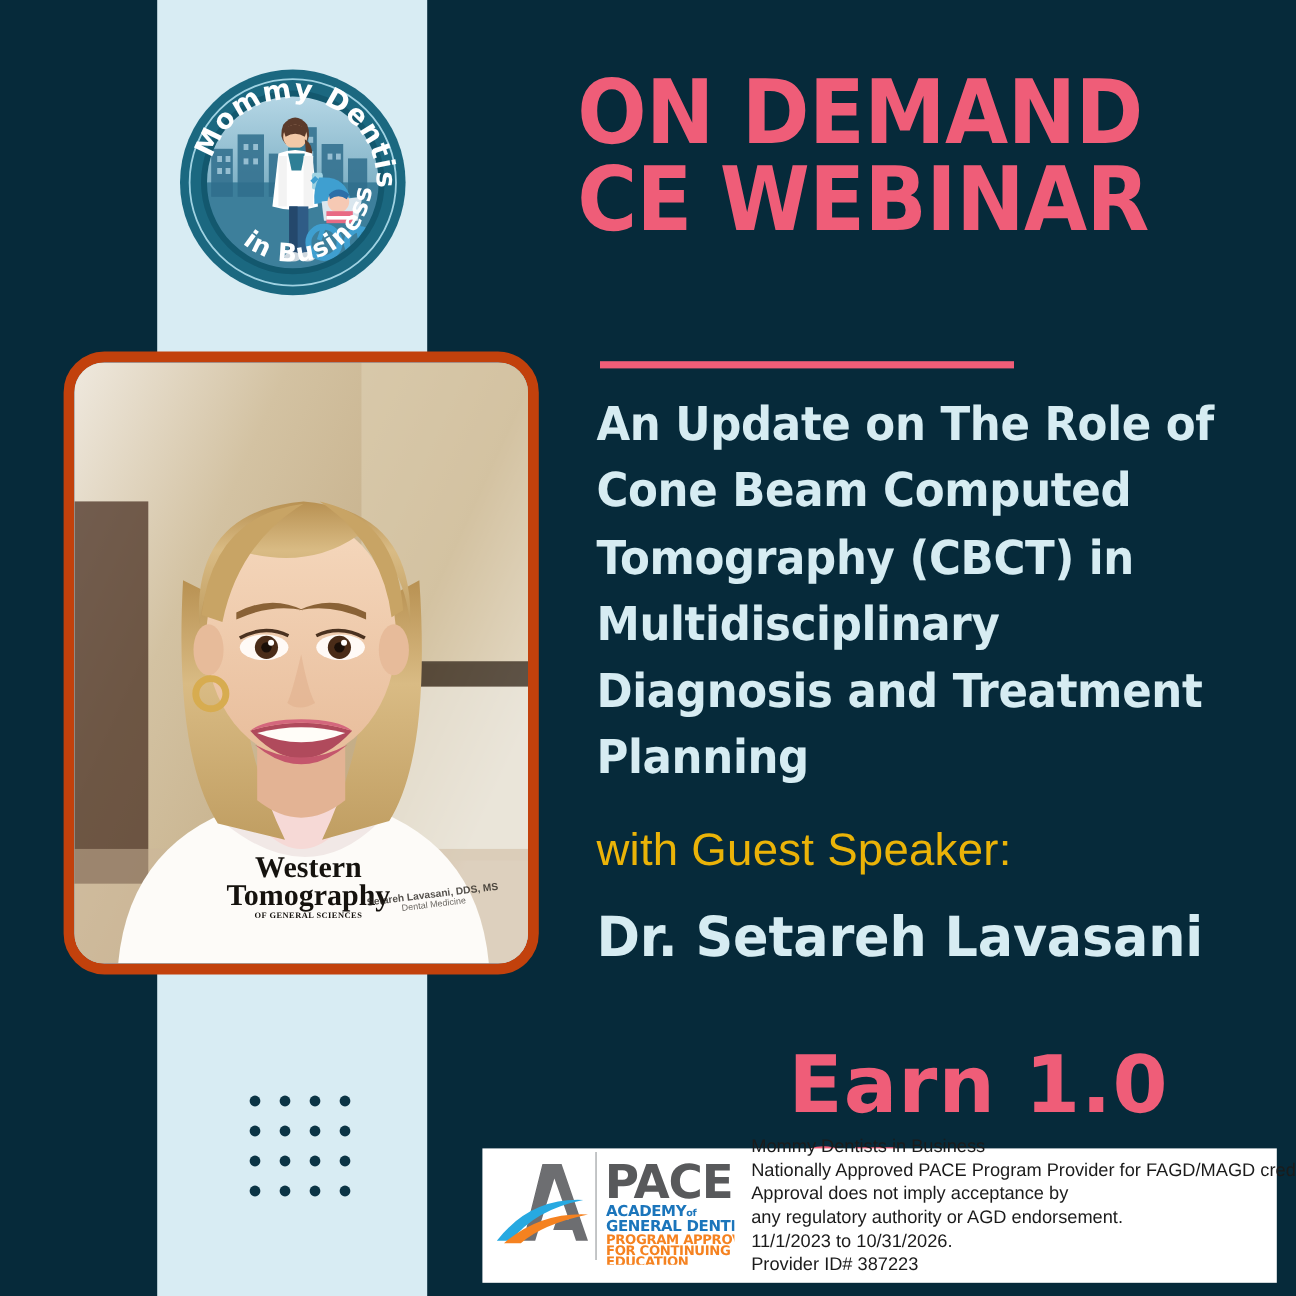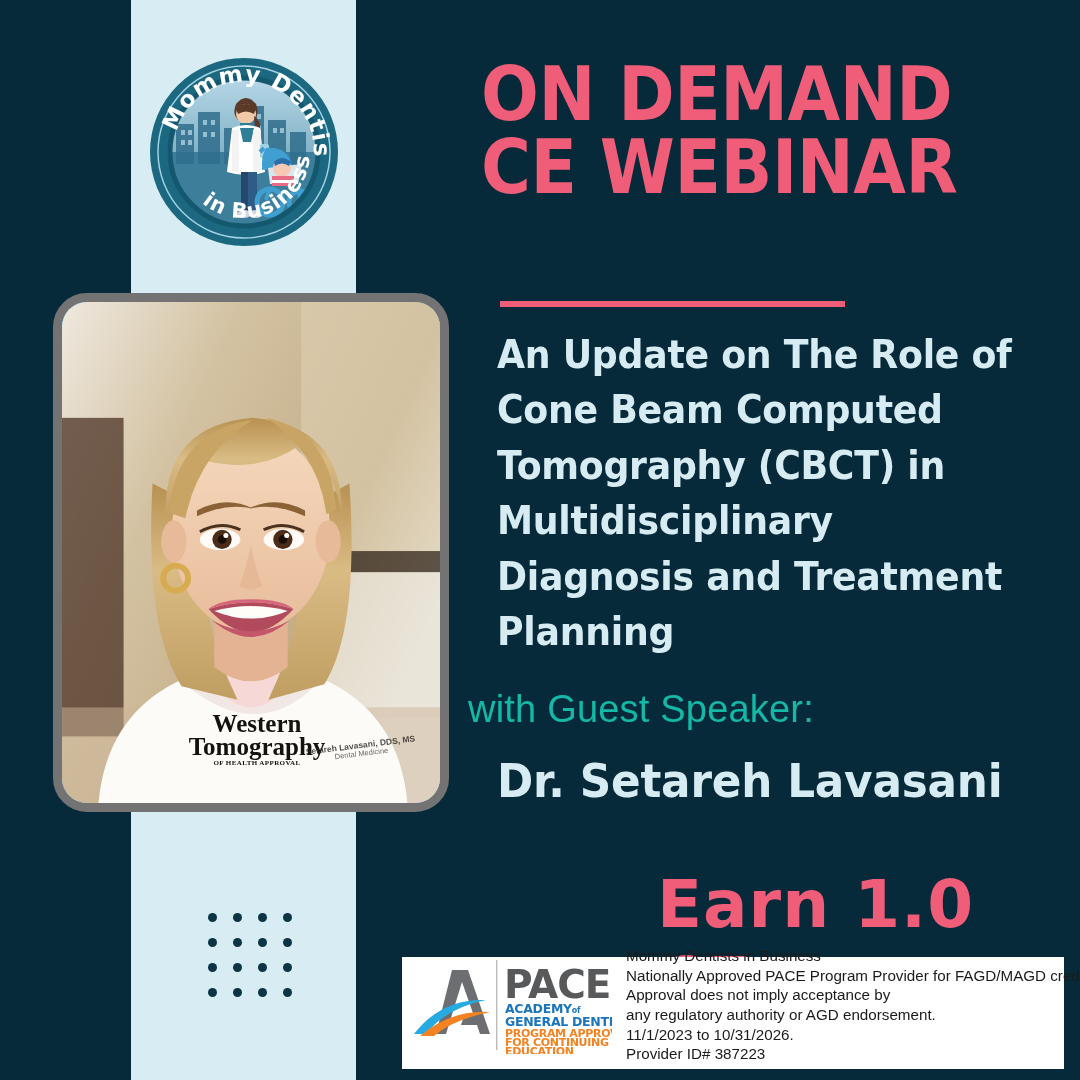--- a/index.html
+++ b/index.html
@@ -30,21 +30,21 @@
     left:148px;top:56px;
     width:192px;height:192px;
   }
   .logo-svg{display:block;width:192px;height:192px;}
 
   
   .portrait{
     position:absolute;
     left:53px;top:293px;
     width:396px;height:519px;
-    border:9px solid #737373;
+    border:9px solid #c2410c;
     border-radius:34px;
     overflow:hidden;
     box-sizing:border-box;
     background:#7dd3fc;
   }
   .portrait-svg{display:block;width:100%;height:100%;}
 
   
   .dots{
     position:absolute;
@@ -96,22 +96,22 @@
     font-size:39px;
     line-height:1.42;
     letter-spacing:-0.3px;
     transform:scaleX(0.93);
     transform-origin:left top;
   }
 
   
   .with-speaker{
     position:absolute;
-    left:468px;top:688px;
-    color:#14b8a6;
+    left:497px;top:688px;
+    color:#eab308;
     font-family:"Liberation Sans", sans-serif;
     font-weight:400;
     font-size:38px;
     letter-spacing:0.2px;
   }
   .speaker-name{
     position:absolute;
     left:497px;top:754px;
     color:#d6ecf2;
     font-family:"DejaVu Sans", sans-serif;
@@ -328,21 +328,21 @@
         <path d="M158 330 q40 34 80 0 q-40 22 -80 0z" fill="#c4566c"></path>
 
         <g font-family="DejaVu Serif, serif" fill="#16130f">
           <text x="128" y="744" font-size="0"></text>
         </g>
       </g>
     </svg>
     <div style="position:absolute;left:120px;bottom:36px;width:150px;text-align:center;font-family:'Liberation Serif',serif;color:#15120e;line-height:1;pointer-events:none;">
       <div style="font-size:25px;font-weight:700;">Western</div>
       <div style="font-size:25px;font-weight:700;margin-top:-2px;">Tomography</div>
-      <div style="font-size:7px;font-weight:700;letter-spacing:0.4px;margin-top:1px;">OF HEALTH APPROVAL</div>
+      <div style="font-size:7px;font-weight:700;letter-spacing:0.4px;margin-top:1px;">OF GENERAL SCIENCES</div>
     </div>
     <div style="position:absolute;right:14px;bottom:44px;width:130px;text-align:center;font-family:'Liberation Sans',sans-serif;color:#2a2620;line-height:1.1;transform:rotate(-7deg);pointer-events:none;">
       <div style="font-size:8.5px;font-weight:700;opacity:.8;">Setareh Lavasani, DDS, MS</div>
       <div style="font-size:7.5px;opacity:.7;">Dental Medicine</div>
     </div>
   </div>
 
   <div class="dots">
     <i></i>
       <i></i>

